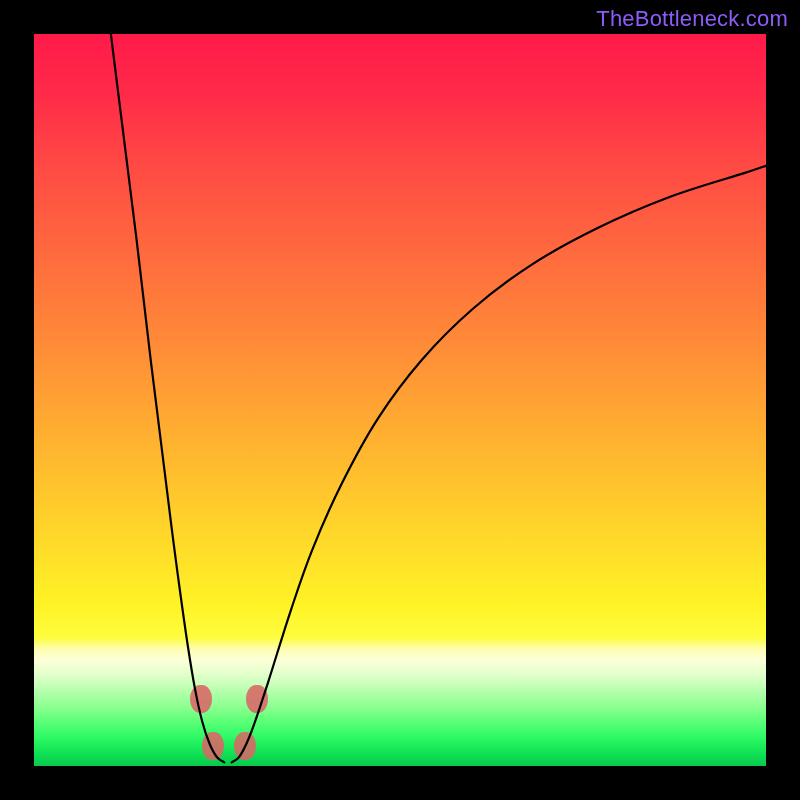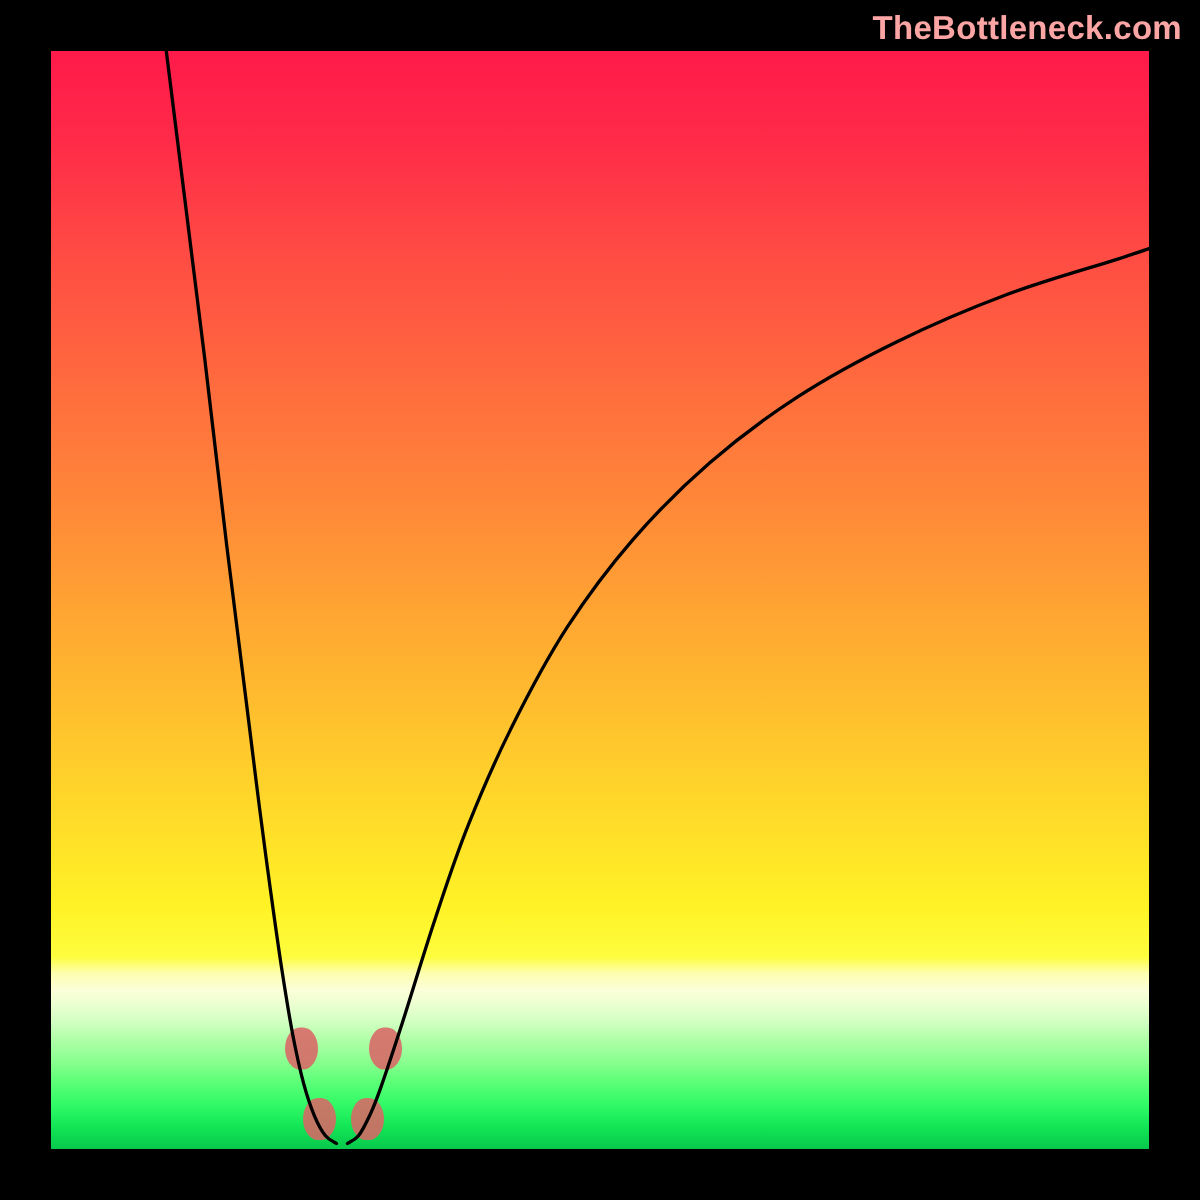--- a/index.html
+++ b/index.html
@@ -13,23 +13,23 @@
   }
   .frame {
     position: absolute;
     inset: 0;
     background: #000;
   }
   .watermark {
     position: absolute;
     top: 6px;
     right: 12px;
-    color: #fca5a5;
+    color: #8b5cf6;
     font-size: 22px;
-    font-weight: 700;
+    font-weight: 400;
     letter-spacing: 0.2px;
     z-index: 20;
   }
   .plot-area {
     position: absolute;
     left: 34px;
     top: 34px;
     width: 732px;   
     height: 732px;
     overflow: hidden;

